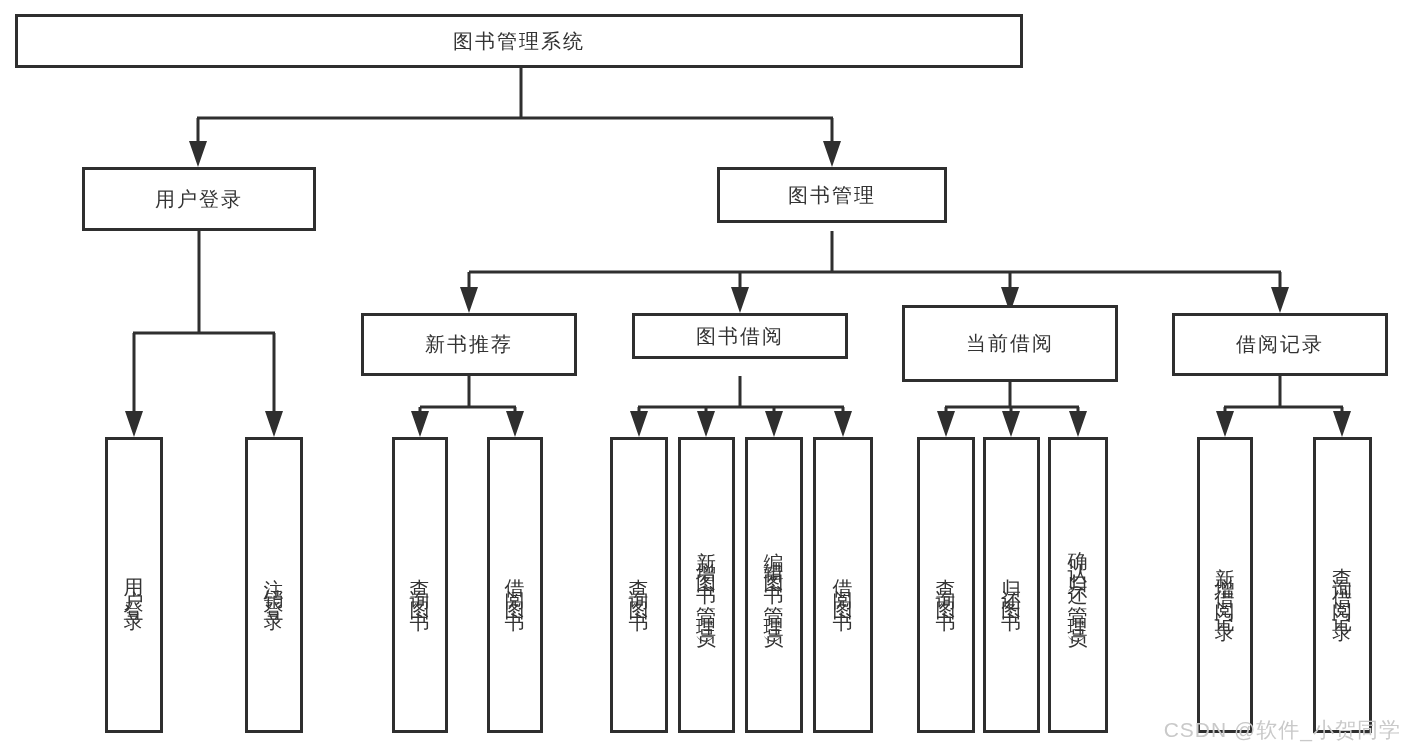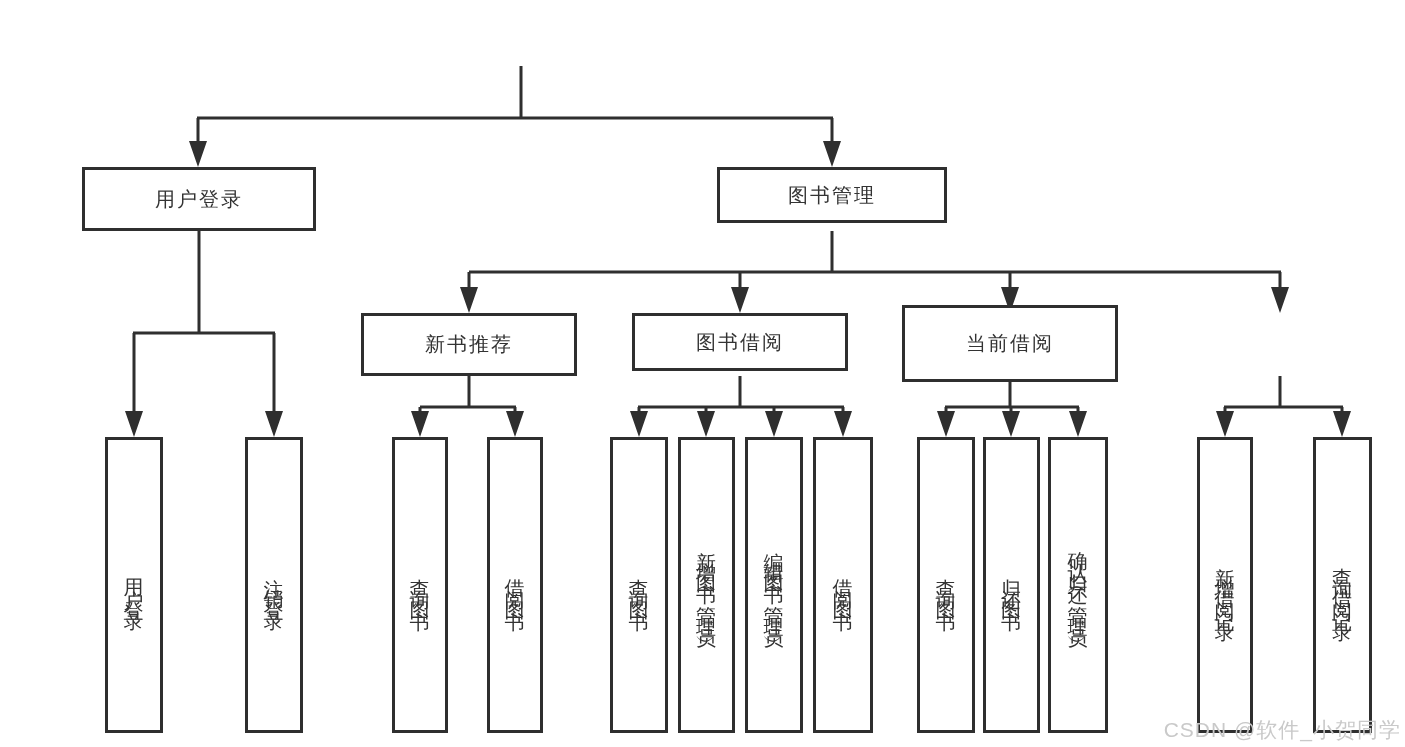--- a/index.html
+++ b/index.html
@@ -43,36 +43,42 @@
       M1001 287 L1019 287 L1010 313 Z  M1271 287 L1289 287 L1280 313 Z
       M125 411 L143 411 L134 437 Z  M265 411 L283 411 L274 437 Z
       M411 411 L429 411 L420 437 Z  M506 411 L524 411 L515 437 Z
       M630 411 L648 411 L639 437 Z  M697 411 L715 411 L706 437 Z
       M765 411 L783 411 L774 437 Z  M834 411 L852 411 L843 437 Z
       M937 411 L955 411 L946 437 Z  M1002 411 L1020 411 L1011 437 Z
       M1069 411 L1087 411 L1078 437 Z
       M1216 411 L1234 411 L1225 437 Z  M1333 411 L1351 411 L1342 437 Z"></path>
   </svg>
 
+  <div class="box" style="left:15px;top:14px;width:1008px;height:54px">
+    <span class="hlabel">图书管理系统</span>
+  </div>
 
   <div class="box" style="left:82px;top:167px;width:234px;height:64px">
     <span class="hlabel">用户登录</span>
   </div>
   <div class="box" style="left:717px;top:167px;width:230px;height:56px">
     <span class="hlabel">图书管理</span>
   </div>
 
   <div class="box" style="left:361px;top:313px;width:216px;height:63px">
     <span class="hlabel">新书推荐</span>
   </div>
-  <div class="box" style="left:632px;top:313px;width:216px;height:58px">
+  <div class="box" style="left:632px;top:313px;width:216px;height:46px">
     <span class="hlabel">图书借阅</span>
   </div>
   <div class="box" style="left:902px;top:305px;width:216px;height:77px">
     <span class="hlabel">当前借阅</span>
+  </div>
+  <div class="box" style="left:1172px;top:313px;width:216px;height:63px">
+    <span class="hlabel">借阅记录</span>
   </div>
 
   <div class="box" style="left:105px;top:437px;width:58px;height:296px">
     <span class="vlabel">用户登录</span>
   </div>
   <div class="box" style="left:245px;top:437px;width:58px;height:296px">
     <span class="vlabel">注销登录</span>
   </div>
 
   <div class="box" style="left:392px;top:437px;width:56px;height:296px">

